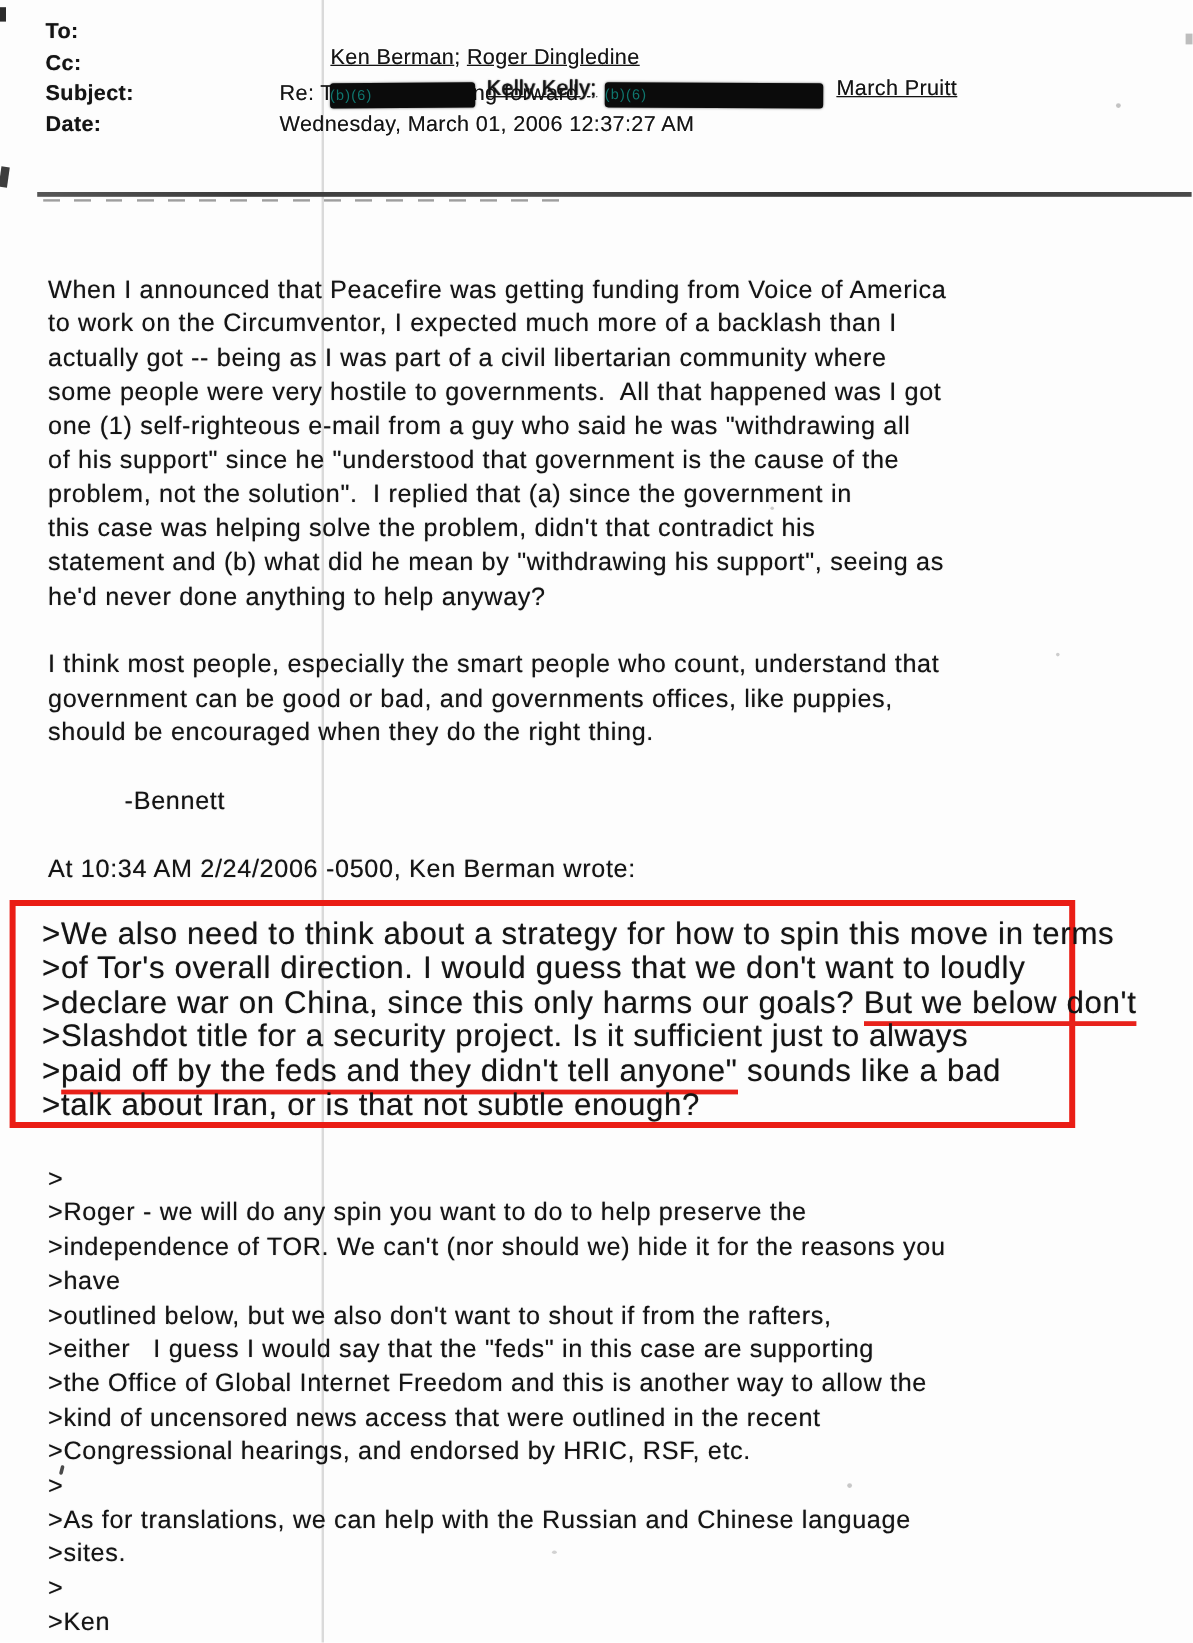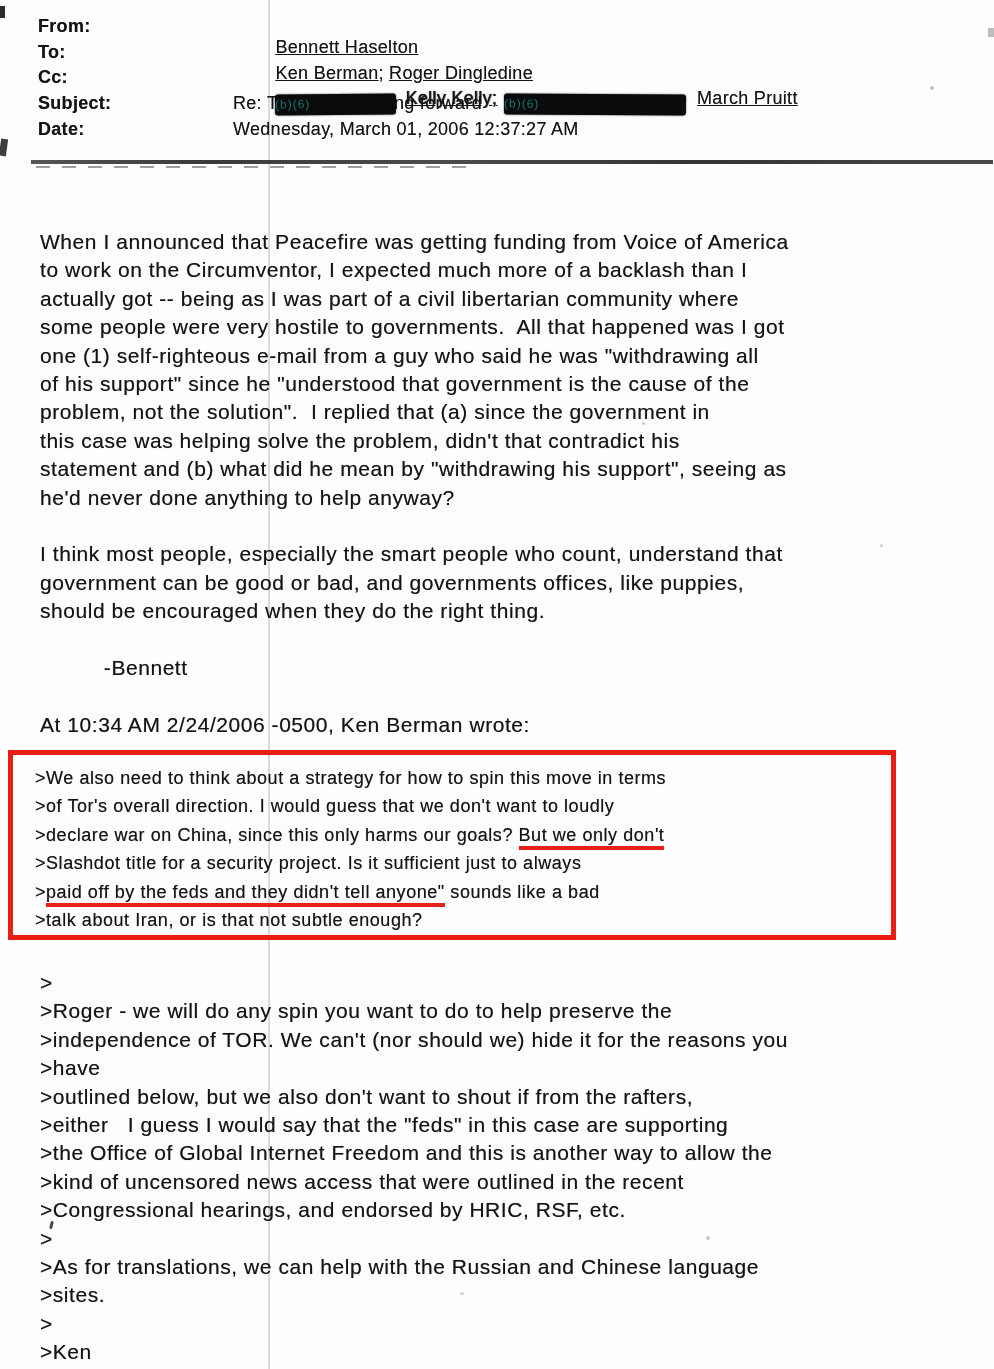--- a/index.html
+++ b/index.html
@@ -47,21 +47,21 @@
   }
   .blockA { top:228px; }
   .blockB { top:969px; }
   
   .qbox {
     position:absolute; left:8px; top:750px; width:888px; box-sizing:border-box;
     border:5px solid #ea1d15; padding:9px 0 1px 22px;
     background:transparent;
   }
   .qline {
-    white-space:pre; font-size:18px; line-height:28.4px; letter-spacing:0.55px;
+    white-space:pre; font-size:26px; line-height:28.4px; letter-spacing:0.55px;
     text-shadow:0 0 0.7px rgba(10,10,10,0.55);
   }
   .rl { border-bottom:4px solid #e8221b; padding-bottom:1px; }
   
   .speck { position:absolute; background:#333; }
   .s1 { left:0; top:6px;    width:5px; height:12px; background:#2c2c2c; }
   .s2 { left:0; top:139px;  width:7px; height:17px; background:#3d3d3d; transform:rotate(8deg); }
   .s3 { left:50px; top:1221px; width:3px; height:8px; background:#4a4a4a; border-radius:2px; transform:rotate(14deg); }
   .s4 { left:930px; top:86px;  width:4px; height:4px; background:#c3c3c3; border-radius:50%; }
   .s5 { left:642px; top:422px; width:3px; height:3px; background:#cccccc; border-radius:50%; }
@@ -71,26 +71,20 @@
   .s9 { left:988px; top:28px; width:6px; height:9px; background:#bdbdbd; }
 </style>
 </head>
 <body>
 
 <div class="page">
 
   <div class="vline"></div>
 
   <div class="header">
-    <div class="hrow">
-      <span class="hlabel">From:</span>
-      <span class="hval">
-        <span class="ulink">Bennett Haselton</span>
-      </span>
-    </div>
     <div class="hrow">
       <span class="hlabel">To:</span>
       <span class="hval">
         <span class="ulink">Ken Berman</span><span>; </span><span class="ulink">Roger Dingledine</span>
       </span>
     </div>
     <div class="hrow">
       <span class="hlabel">Cc:</span>
       <span class="hval">
         <span class="redact r1">(b)(6)</span><span class="ulink smudge">Kelly Kelly;</span><span class="redact r2">(b)(6)</span><span class="ulink">March Pruitt</span>
@@ -124,21 +118,21 @@
 government can be good or bad, and governments offices, like puppies,
 should be encouraged when they do the right thing.
 
           -Bennett
 
 At 10:34 AM 2/24/2006 -0500, Ken Berman wrote:</div>
 
   <div class="qbox">
     <div class="qline"><span>&gt;We also need to think about a strategy for how to spin this move in terms</span></div>
     <div class="qline"><span>&gt;of Tor's overall direction. I would guess that we don't want to loudly</span></div>
-    <div class="qline"><span>&gt;declare war on China, since this only harms our goals? </span><span class="rl">But we only don't</span></div>
+    <div class="qline"><span>&gt;declare war on China, since this only harms our goals? </span><span class="rl">But we below don't</span></div>
     <div class="qline"><span>&gt;Slashdot title for a security project. Is it sufficient just to always</span></div>
     <div class="qline"><span>&gt;</span><span class="rl">paid off by the feds and they didn't tell anyone"</span><span> sounds like a bad</span></div>
     <div class="qline"><span>&gt;talk about Iran, or is that not subtle enough?</span></div>
   </div>
 
   <div class="btxt blockB">&gt;
 &gt;Roger - we will do any spin you want to do to help preserve the
 &gt;independence of TOR. We can't (nor should we) hide it for the reasons you
 &gt;have
 &gt;outlined below, but we also don't want to shout if from the rafters,

